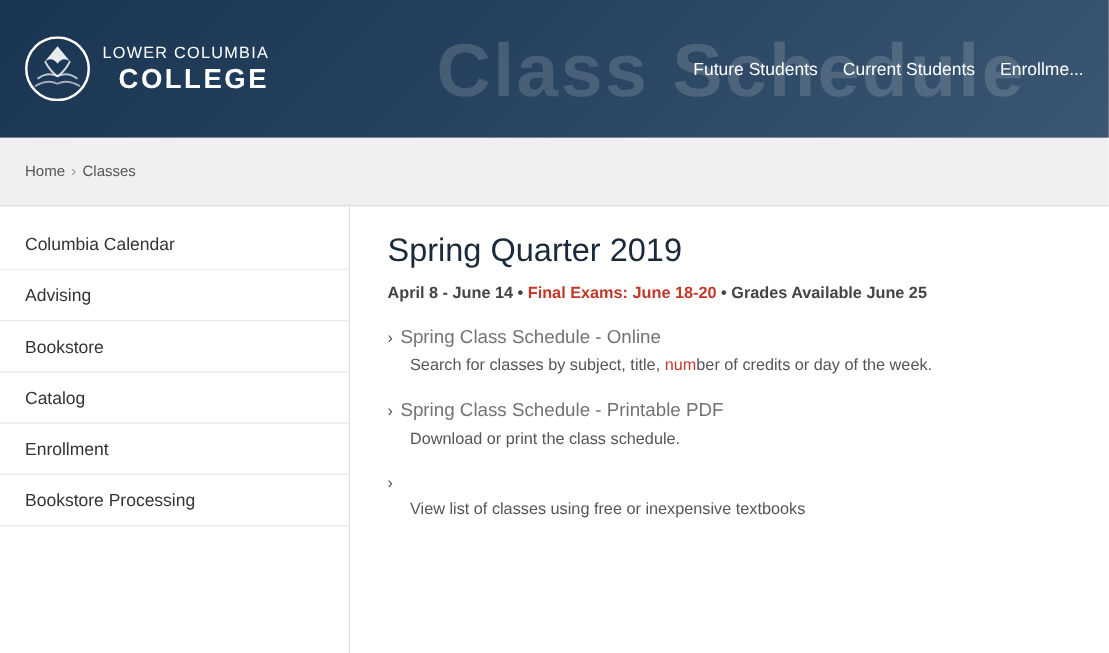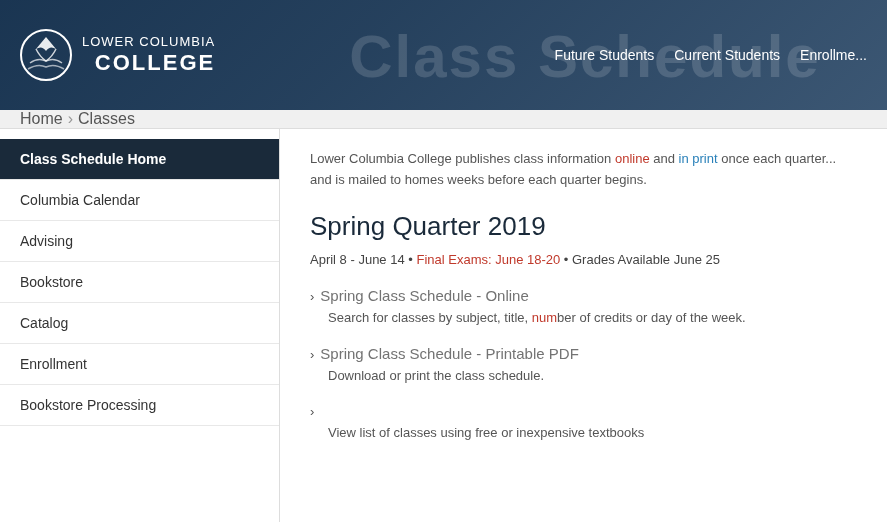--- a/index.html
+++ b/index.html
@@ -74,22 +74,22 @@
     }
     .nav-links .enrollment-partial {
       color: white;
       font-size: 14px;
     }
 
     
     .breadcrumb-bar {
       background: #f0f0f0;
       border-bottom: 1px solid #ddd;
-      padding: 0 20px;
-      font-size: 16px;
+      padding: 20px 20px;
+      font-size: 12px;
       color: #666;
       display: flex;
       gap: 5px;
       align-items: center;
     }
     .breadcrumb-bar a {
       color: #555;
       text-decoration: none;
     }
     .breadcrumb-separator { color: #999; }
@@ -140,20 +140,21 @@
     .quarter-title {
       font-size: 26px;
       font-weight: normal;
       color: #1a2a3a;
       margin-bottom: 10px;
     }
     .quarter-dates {
       font-size: 13px;
       color: #444;
       margin-bottom: 20px;
+      font-weight: bold;
     }
     .quarter-dates a {
       color: #c0392b;
       text-decoration: none;
     }
 
     .link-section {
       margin-bottom: 18px;
     }
     .link-section .link-header {
@@ -207,35 +208,30 @@
 
 <div class="breadcrumb-bar">
   <a href="#">Home</a>
   <span class="breadcrumb-separator">›</span>
   <a href="#">Classes</a>
 </div>
 
 <div class="main-container">
 
   <nav class="sidebar">
-    <a class="sidebar-item active" href="#">Class Schedule Home</a>
     <a class="sidebar-item" href="#">Columbia Calendar</a>
     <a class="sidebar-item" href="#">Advising</a>
     <a class="sidebar-item" href="#">Bookstore</a>
     <a class="sidebar-item" href="#">Catalog</a>
     <a class="sidebar-item" href="#">Enrollment</a>
     <a class="sidebar-item" href="#">Bookstore Processing</a>
   </nav>
 
   <div class="content">
 
-    <p class="intro-text">
-      <span>Lower Columbia College publishes class information </span><span class="highlight-orange">online</span><span> and </span><span class="highlight-blue">in print</span><span> once each quarter...</span><br>
-      <span>and is mailed to homes weeks before each quarter begins.</span>
-    </p>
 
     <h1 class="quarter-title">Spring Quarter 2019</h1>
 
     <div class="quarter-dates">
       <span>April 8 - June 14 • </span><a href="#" style="color:#c0392b; text-decoration:none;">Final Exams: June 18-20</a><span> • Grades Available June 25</span>
     </div>
 
     <div class="link-section">
       <div class="link-header">
         <span class="arrow">›</span>

